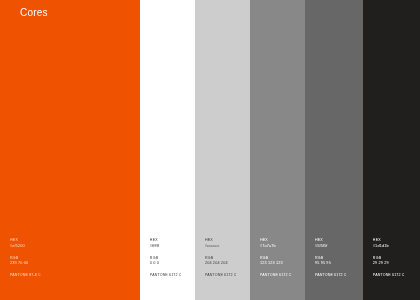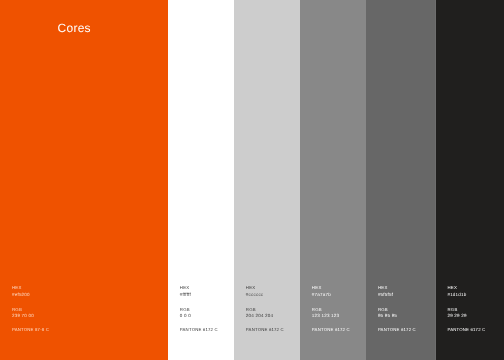--- a/index.html
+++ b/index.html
@@ -30,27 +30,26 @@
   .swatch {
     position: relative;
     height: 100%;
     box-sizing: border-box;
   }
 
   
   .palette-title {
     position: absolute;
     left: 20px;
-    top: 20px;
+    top: 8px;
     font-size: 10px;
     line-height: 1;
     letter-spacing: 0.02em;
     color: #ffffff;
     white-space: nowrap;
-    margin-left: 28px;
   }
 
   
   .spec {
     position: absolute;
     left: 10px;
     bottom: 22px;
     right: 4px;
   }
 

